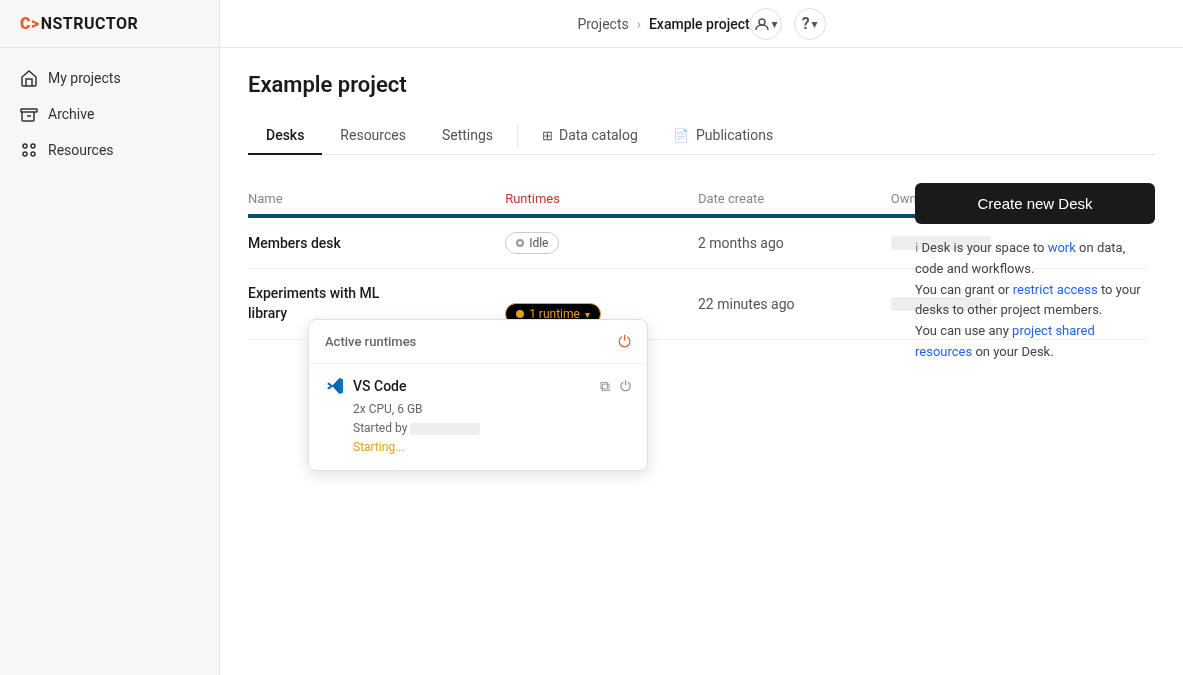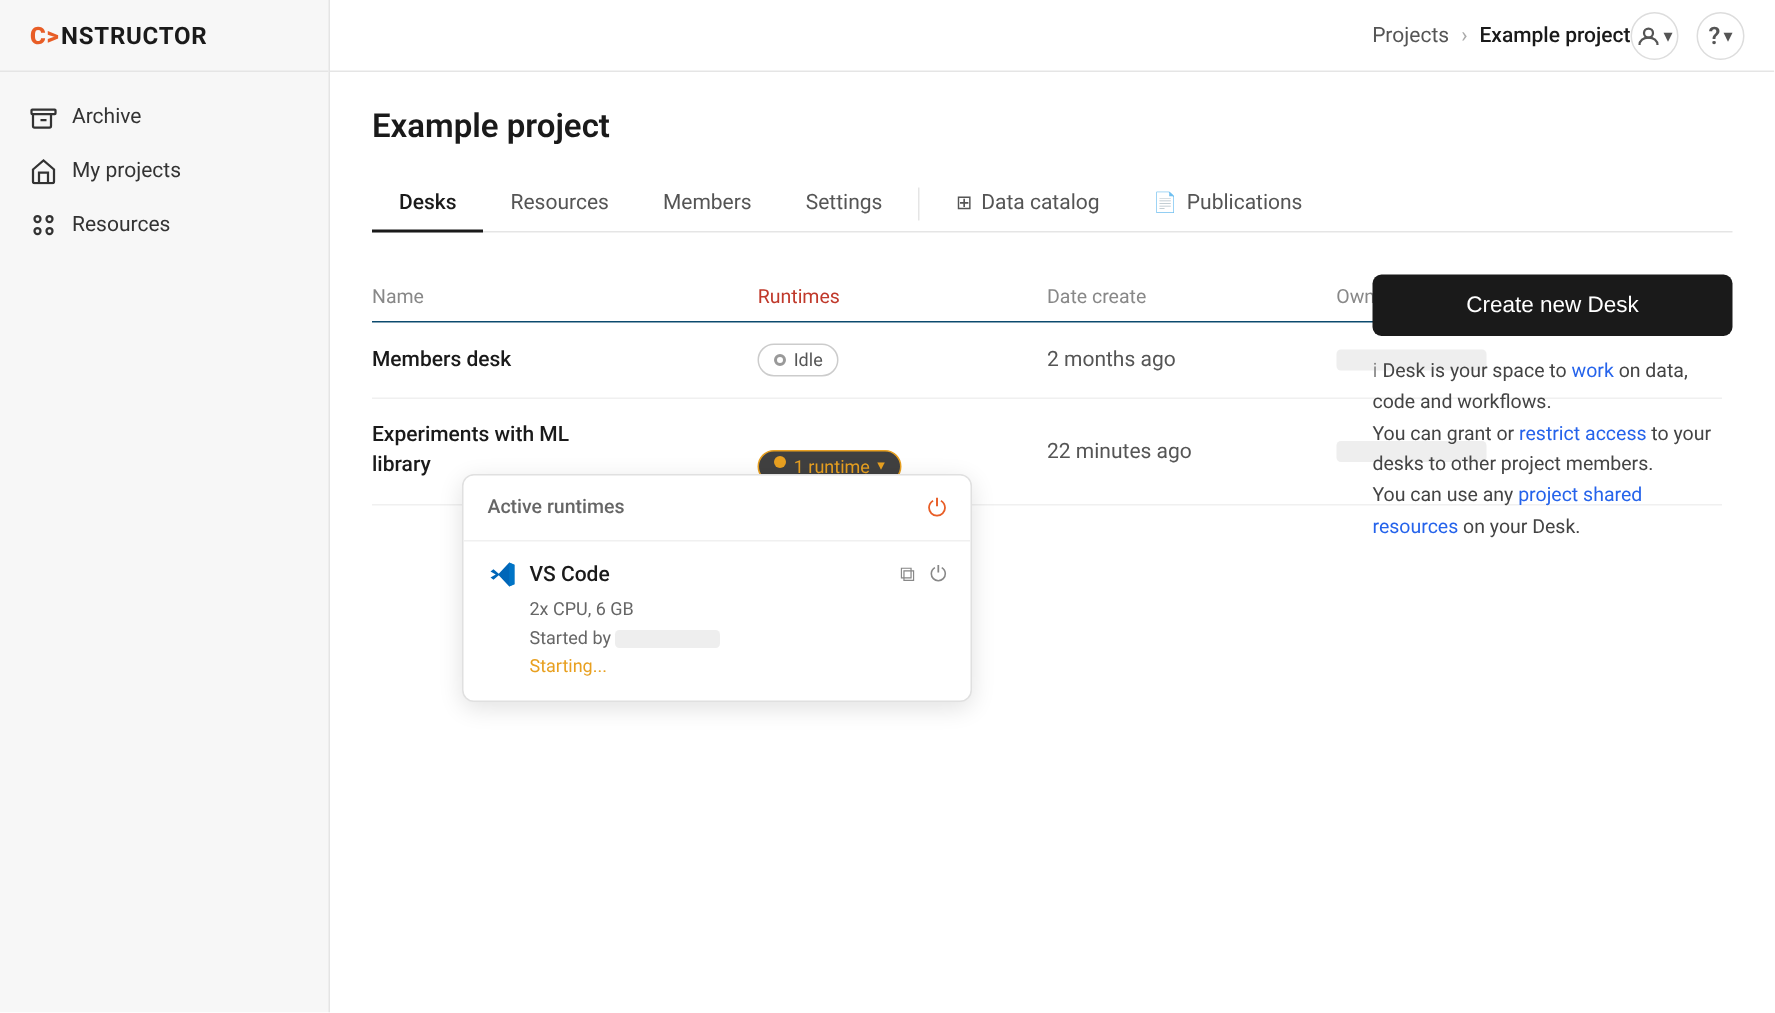--- a/index.html
+++ b/index.html
@@ -10,49 +10,49 @@
     .sidebar-logo { padding: 14px 20px; border-bottom: 1px solid #e5e5e5; display: flex; align-items: center; height: 48px; }
     .logo-text { font-weight: 700; font-size: 16px; letter-spacing: 0.5px; color: #1a1a1a; }
     .logo-arrow { color: #e85d26; font-weight: 900; margin-right: 1px; }
     .sidebar-nav { padding: 12px 0; }
     .sidebar-item { display: flex; align-items: center; gap: 10px; padding: 9px 20px; cursor: pointer; color: #333; font-size: 14px; }
     .sidebar-item-icon { width: 18px; height: 18px; display: flex; align-items: center; justify-content: center; flex-shrink: 0; }
     .sidebar-item-icon svg { width: 18px; height: 18px; }
 
     
     .main { flex: 1; display: flex; flex-direction: column; overflow: hidden; }
-    .topbar { height: 48px; border-bottom: 1px solid #e5e5e5; display: flex; align-items: center; justify-content: flex-end; padding: 0 20px; flex-shrink: 0; }
+    .topbar { height: 48px; border-bottom: 1px solid #e5e5e5; display: flex; align-items: center; justify-content: center; padding: 0 20px; flex-shrink: 0; }
     .breadcrumb { display: flex; align-items: center; gap: 8px; font-size: 14px; color: #555; }
     .topbar-actions { display: flex; align-items: center; gap: 12px; }
     .topbar-icon { width: 32px; height: 32px; border-radius: 50%; display: flex; align-items: center; justify-content: center; cursor: pointer; color: #555; font-size: 16px; }
 
     .content-area { flex: 1; overflow-y: auto; padding: 24px 28px; }
     .page-title { font-size: 22px; font-weight: 600; margin-bottom: 20px; color: #1a1a1a; }
 
     
     .tabs { display: flex; align-items: center; border-bottom: 1px solid #e5e5e5; margin-bottom: 28px; gap: 0; }
     .tab { padding: 10px 18px; cursor: pointer; font-size: 14px; color: #555; border-bottom: 2px solid transparent; margin-bottom: -1px; white-space: nowrap; }
     .tab.active { color: #1a1a1a; border-bottom: 2px solid #1a1a1a; font-weight: 500; }
     .tab-divider { width: 1px; background: #e5e5e5; height: 22px; margin: 0 6px; }
     .tab-with-icon { display: flex; align-items: center; gap: 6px; }
 
     
-    .table-header { display: grid; grid-template-columns: 2fr 1.5fr 1.5fr 2fr; gap: 0; padding: 8px 0; border-bottom: 1px solid #0c4a6e; }
+    .table-header { display: grid; grid-template-columns: 2fr 1.5fr 1.5fr 2fr; gap: 0; padding: 8px 0; border-bottom: 4px solid #0c4a6e; }
     .table-col-header { font-size: 13px; color: #888; font-weight: 400; }
     .table-col-header.runtimes { color: #c0392b; }
     .table-row { display: grid; grid-template-columns: 2fr 1.5fr 1.5fr 2fr; gap: 0; padding: 14px 0; border-bottom: 1px solid #f0f0f0; align-items: center; position: relative; }
     .desk-name { font-weight: 500; color: #1a1a1a; font-size: 14px; }
     .desk-name-multi { font-weight: 500; color: #1a1a1a; font-size: 14px; line-height: 1.4; }
     .date-text { color: #555; font-size: 14px; }
     .owner-blur { display: inline-block; background: #ddd; border-radius: 3px; width: 100px; height: 14px; opacity: 0.5; }
 
     
     .runtime-idle { display: inline-flex; align-items: center; gap: 5px; border: 1px solid #ccc; border-radius: 20px; padding: 3px 10px; font-size: 12px; color: #555; background: #fff; }
     .idle-dot { width: 8px; height: 8px; border-radius: 50%; border: 2px solid #999; background: transparent; }
-    .runtime-active { display: inline-flex; align-items: flex-start; gap: 5px; border: 1px solid #e8a020; border-radius: 20px; padding: 3px 10px; font-size: 12px; color: #e8a020; background: #404040; cursor: pointer; margin-top: 20px; }
+    .runtime-active { display: inline-flex; align-items: center; gap: 5px; border: 1px solid #e8a020; border-radius: 20px; padding: 3px 10px; font-size: 12px; color: #e8a020; background: #000000; cursor: pointer; margin-top: 20px; }
     .runtime-active-dot { width: 8px; height: 8px; border-radius: 50%; background: #e8a020; }
     .runtime-chevron { font-size: 10px; }
 
     
     .dropdown-popup { position: absolute; top: 50px; left: 60px; background: #fff; border: 1px solid #e0e0e0; border-radius: 8px; box-shadow: 0 4px 16px rgba(0,0,0,0.12); width: 340px; z-index: 100; padding: 0; overflow: hidden; }
     .dropdown-header { display: flex; align-items: center; justify-content: space-between; padding: 12px 16px; border-bottom: 1px solid #f0f0f0; }
     .dropdown-header-label { font-size: 13px; color: #666; font-weight: 500; }
     .power-btn { color: #e85d26; cursor: pointer; font-size: 16px; }
     .dropdown-item { padding: 12px 16px; }
     .dropdown-item-top { display: flex; align-items: center; justify-content: space-between; }
@@ -75,35 +75,35 @@
 <div class="sidebar">
   <div class="sidebar-logo">
     <span class="logo-text">
       <span class="logo-arrow">C&gt;</span>NSTRUCTOR
     </span>
   </div>
   <nav class="sidebar-nav">
     <div class="sidebar-item">
       <span class="sidebar-item-icon">
         <svg viewBox="0 0 18 18" fill="none" stroke="currentColor" stroke-width="1.5">
+          <path d="M2 8L9 2l7 6v8a1 1 0 01-1 1H3a1 1 0 01-1-1V8z"></path>
+          <path d="M6 17V10h6v7"></path>
+        </svg>
+      </span>
+      <span>My projects</span>
+    </div>
+    <div class="sidebar-item">
+      <span class="sidebar-item-icon">
+        <svg viewBox="0 0 18 18" fill="none" stroke="currentColor" stroke-width="1.5">
           <rect x="1" y="4" width="16" height="3" rx="0.5"></rect>
           <path d="M2 7v8a1 1 0 001 1h10a1 1 0 001-1V7"></path>
           <path d="M7 11h4"></path>
         </svg>
       </span>
       <span>Archive</span>
-    </div>
-    <div class="sidebar-item">
-      <span class="sidebar-item-icon">
-        <svg viewBox="0 0 18 18" fill="none" stroke="currentColor" stroke-width="1.5">
-          <path d="M2 8L9 2l7 6v8a1 1 0 01-1 1H3a1 1 0 01-1-1V8z"></path>
-          <path d="M6 17V10h6v7"></path>
-        </svg>
-      </span>
-      <span>My projects</span>
     </div>
     <div class="sidebar-item">
       <span class="sidebar-item-icon">
         <svg viewBox="0 0 18 18" fill="none" stroke="currentColor" stroke-width="1.5">
           <circle cx="5" cy="5" r="2"></circle>
           <circle cx="13" cy="5" r="2"></circle>
           <circle cx="5" cy="13" r="2"></circle>
           <circle cx="13" cy="13" r="2"></circle>
         </svg>
       </span>
@@ -134,21 +134,20 @@
       </div>
     </div>
   </div>
 
   <div class="content-area">
     <h1 class="page-title">Example project</h1>
 
     <div class="tabs">
       <div class="tab active">Desks</div>
       <div class="tab">Resources</div>
-      <div class="tab">Members</div>
       <div class="tab">Settings</div>
       <div class="tab-divider"></div>
       <div class="tab tab-with-icon">
         <span style="font-size:13px;">⊞</span>
         <span>Data catalog</span>
       </div>
       <div class="tab tab-with-icon">
         <span style="font-size:13px;">📄</span>
         <span>Publications</span>
       </div>

